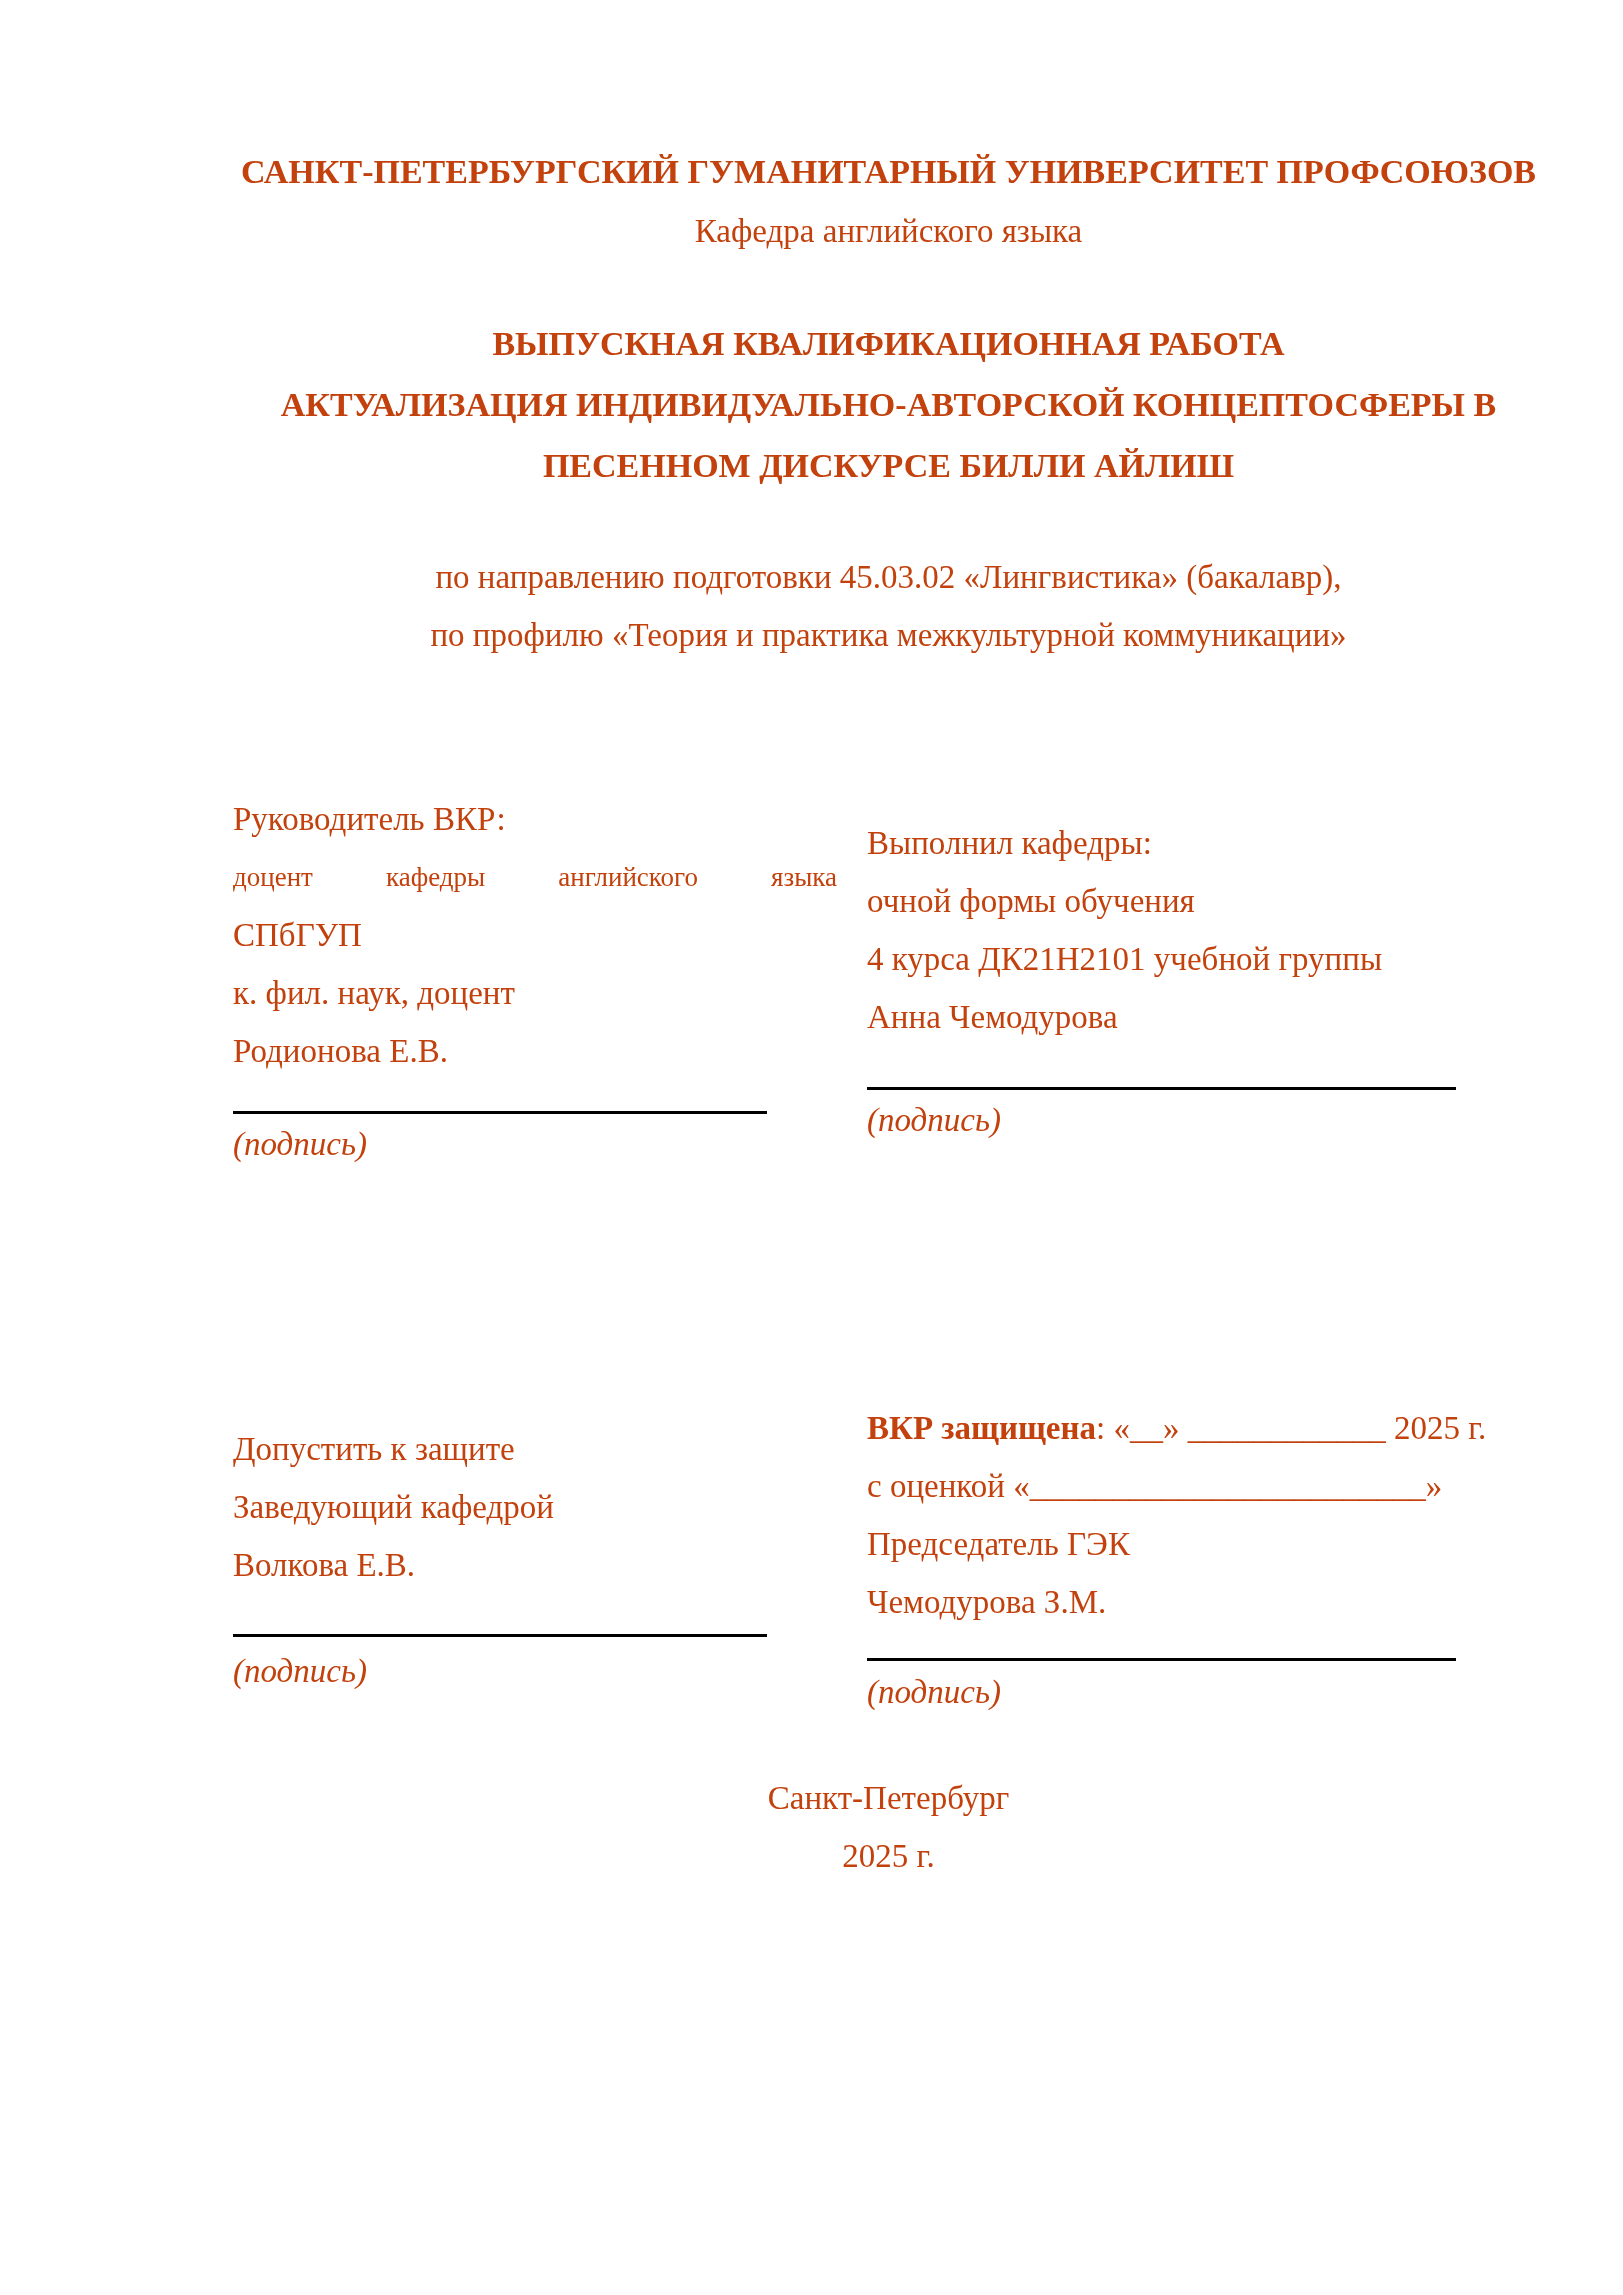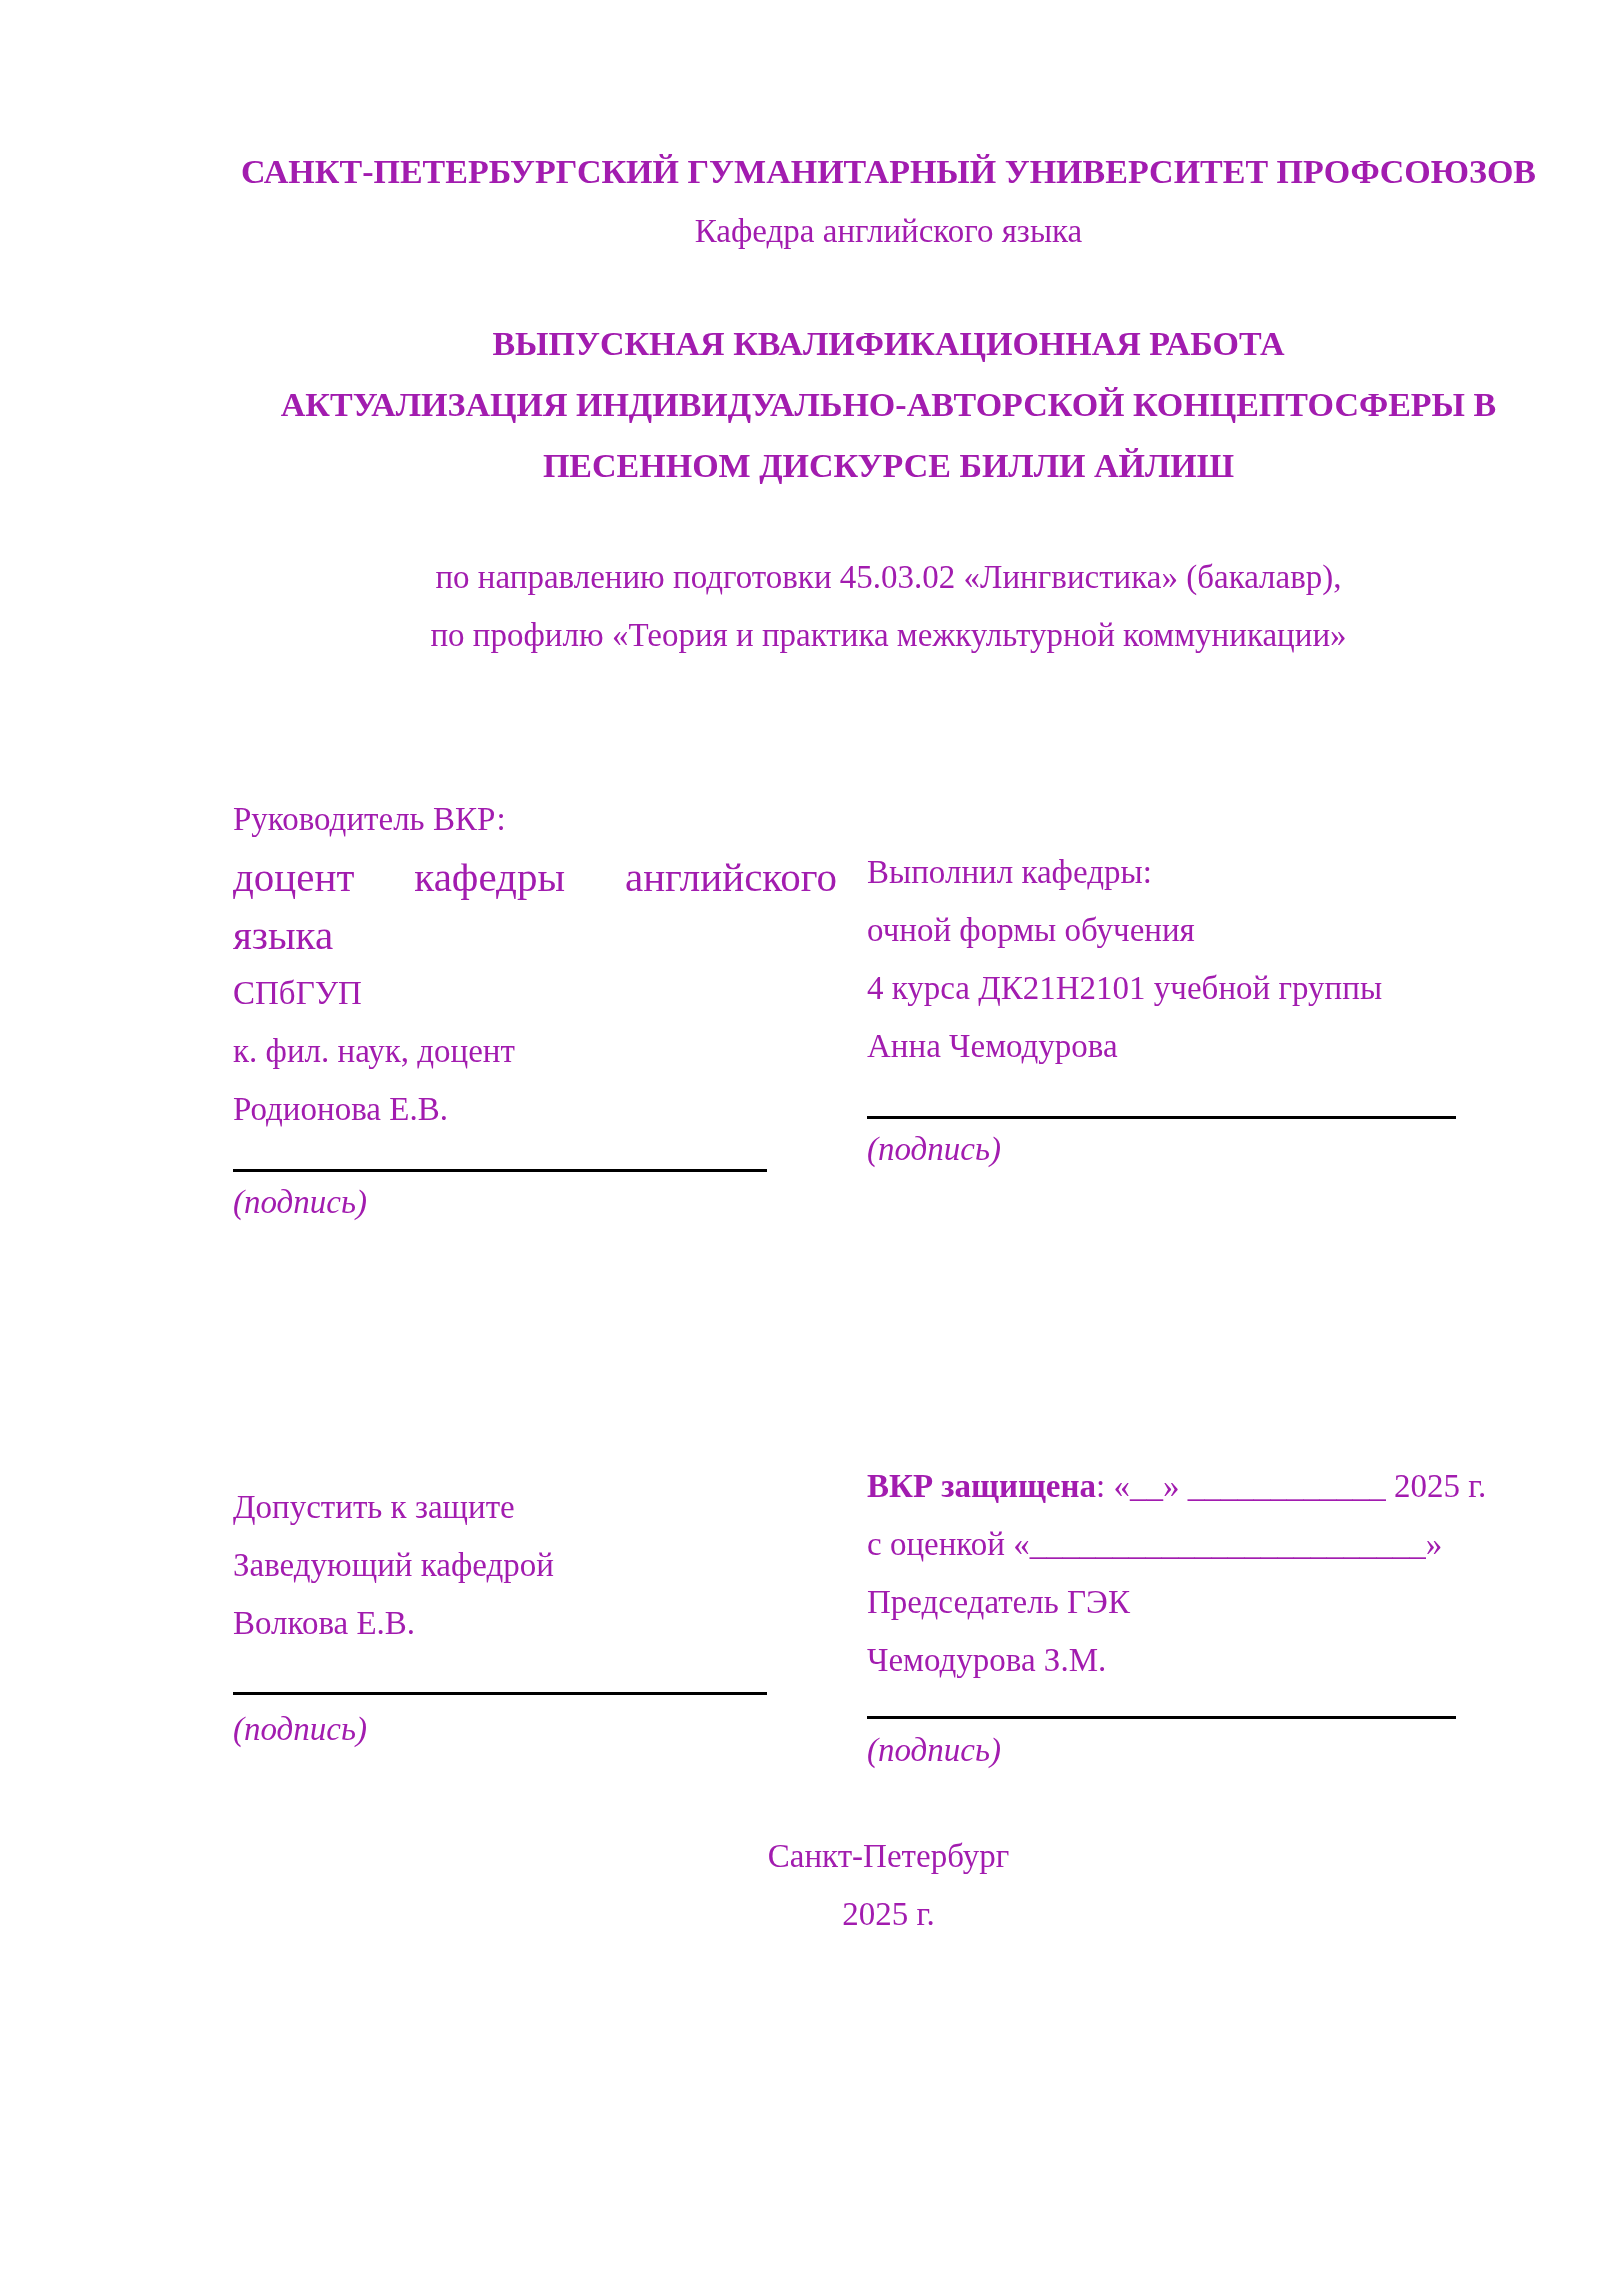--- a/index.html
+++ b/index.html
@@ -5,21 +5,21 @@
   html, body {
     margin: 0;
     padding: 0;
     background: #ffffff;
   }
   .page {
     position: relative;
     width: 1623px;
     height: 2295px;
     background: #ffffff;
-    color: #a21caf;
+    color: #c2410c;
     font-family: "Liberation Serif", "DejaVu Serif", serif;
     box-sizing: border-box;
     padding: 0 79px 16px 233px;
     overflow: hidden;
   }
   .line {
     font-size: 33px;
     line-height: 58px;
     white-space: nowrap;
   }
@@ -39,21 +39,21 @@
   .cols {
     display: flex;
     align-items: center;
   }
   .cols-1 { margin-top: 126px; }
   .cols-2 { margin-top: 230px; }
   .col-left  { width: 604px; margin-right: 30px; flex: 0 0 auto; }
   .col-right { flex: 1 1 auto; min-width: 0; }
 
   .justify-line {
-    font-size: 41px;
+    font-size: 27px;
     line-height: 58px;
     text-align: justify;
     text-align-last: justify;
     white-space: normal;
   }
   .sig-line {
     height: 0;
     border-top: 3.1px solid #000000;
   }
   .sig-line-left  { width: 534px; margin-top: 31px; }

